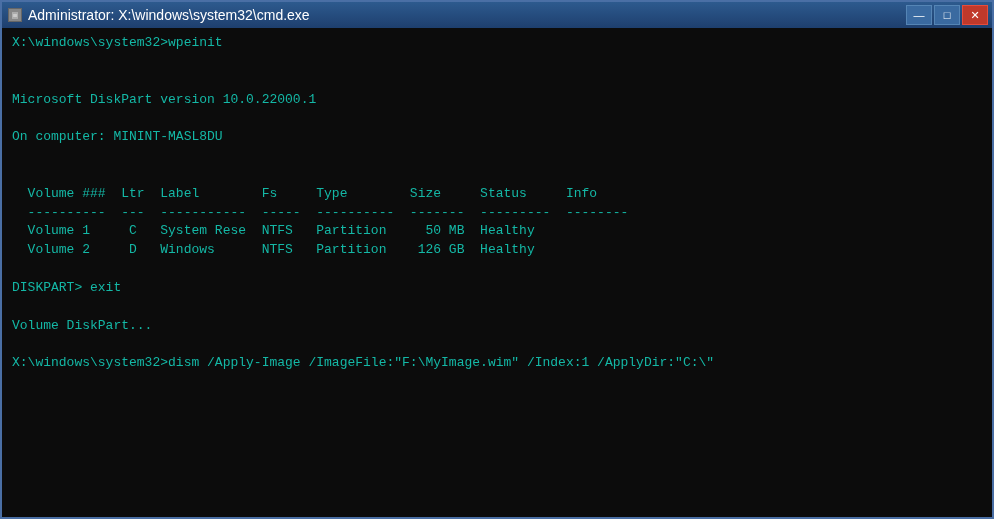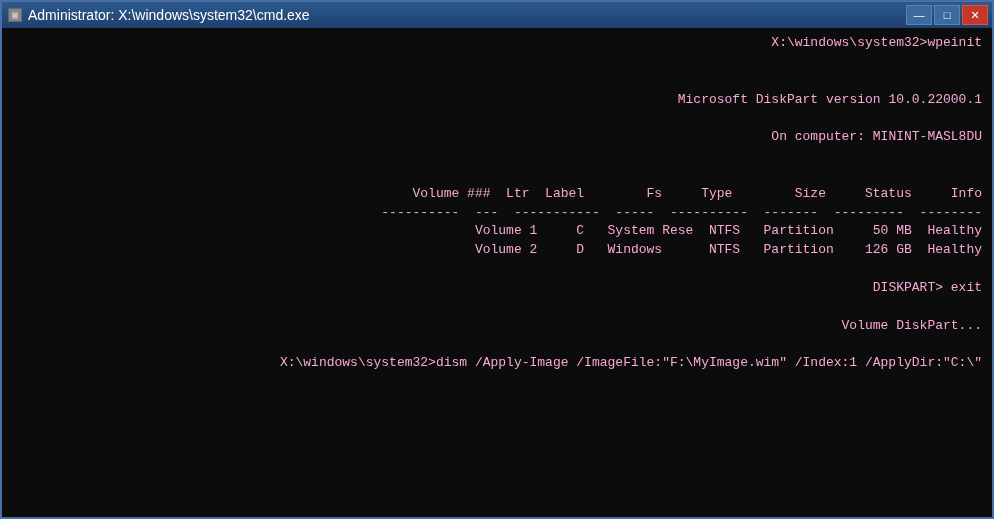--- a/index.html
+++ b/index.html
@@ -76,24 +76,23 @@
 
     .title-btn.close {
       background: #c0392b;
       border-color: #e74c3c;
     }
 
     .console {
       background: #0c0c0c;
       flex: 1;
       padding: 6px 10px;
-      color: #f9a8d4;
+      color: #14b8a6;
       overflow: hidden;
       line-height: 1.45;
-      text-align: right;
     }
 
     .line {
       white-space: pre;
       display: block;
     }
 
     .empty-line {
       height: 1.45em;
       display: block;

